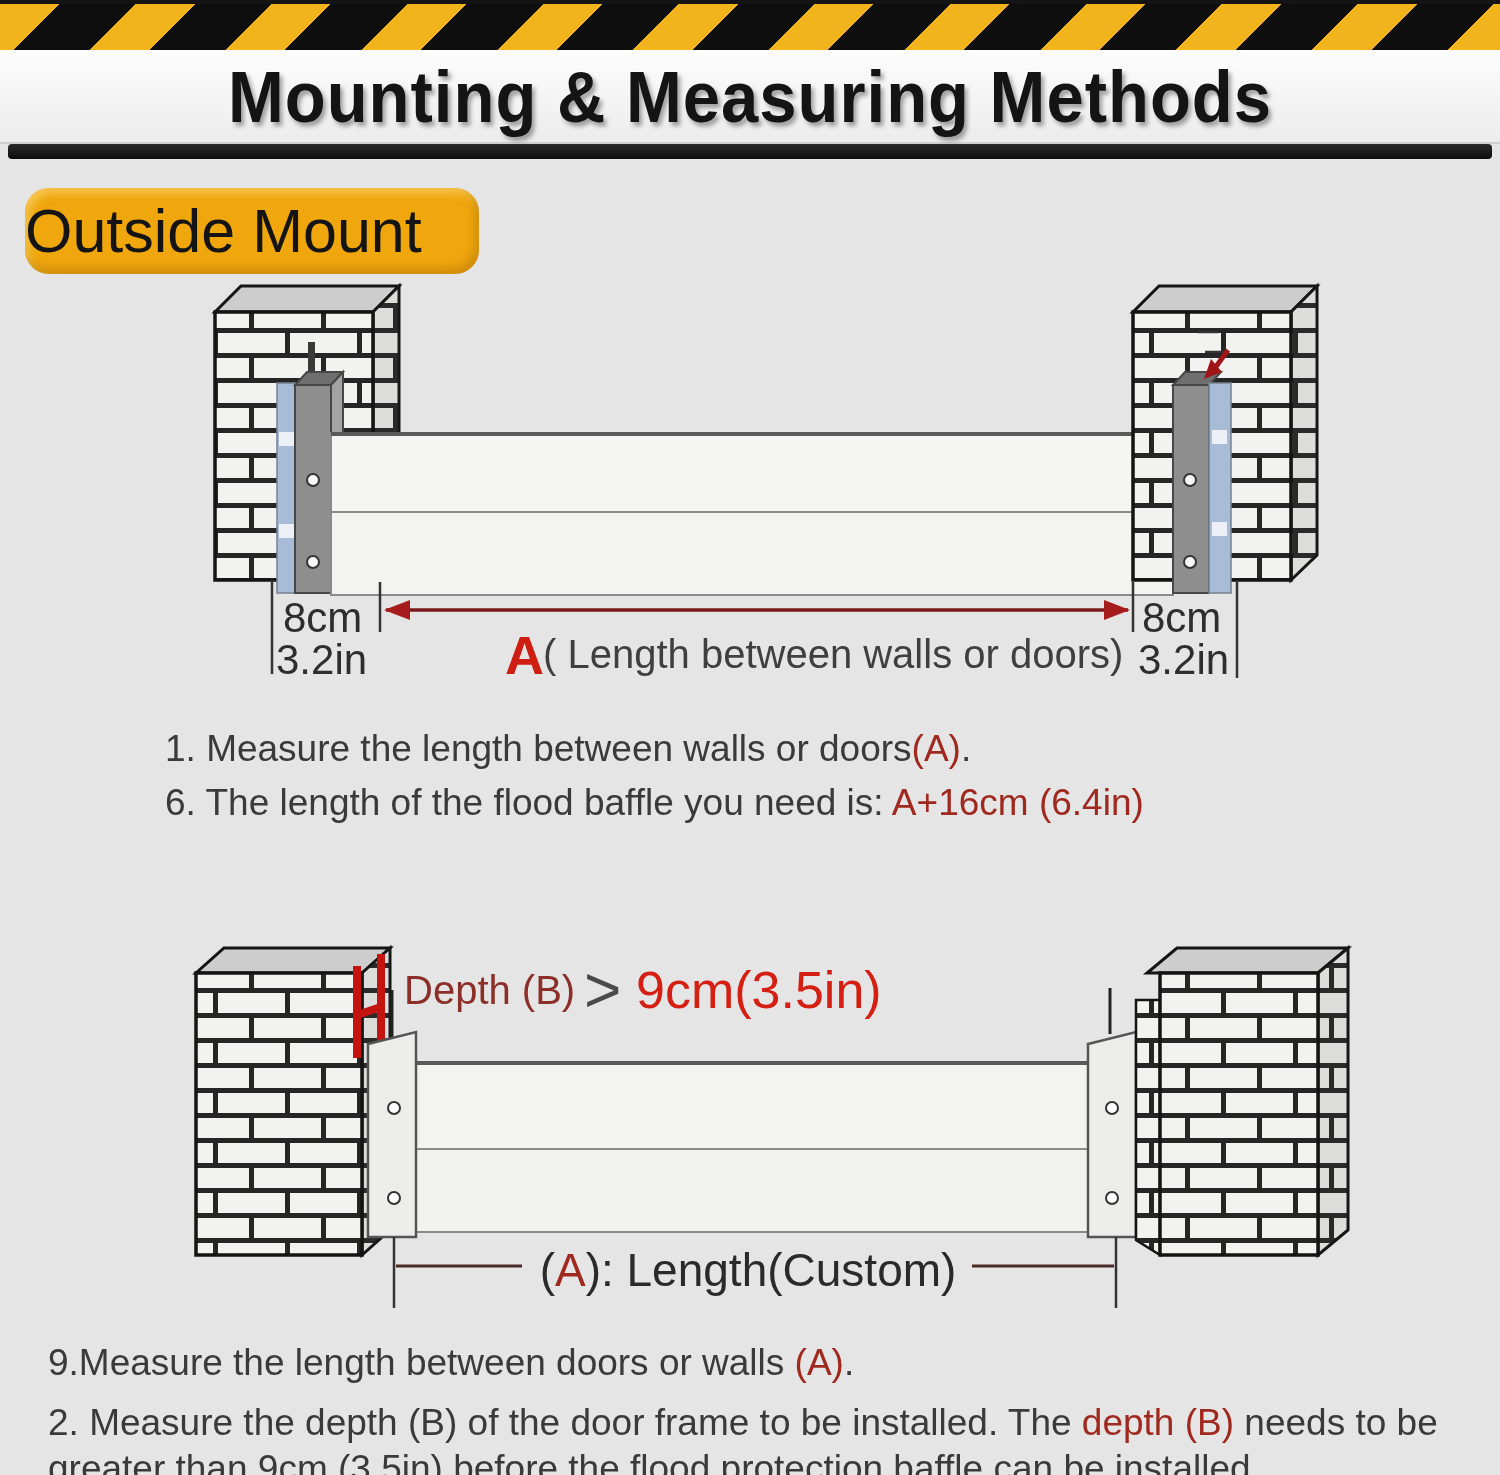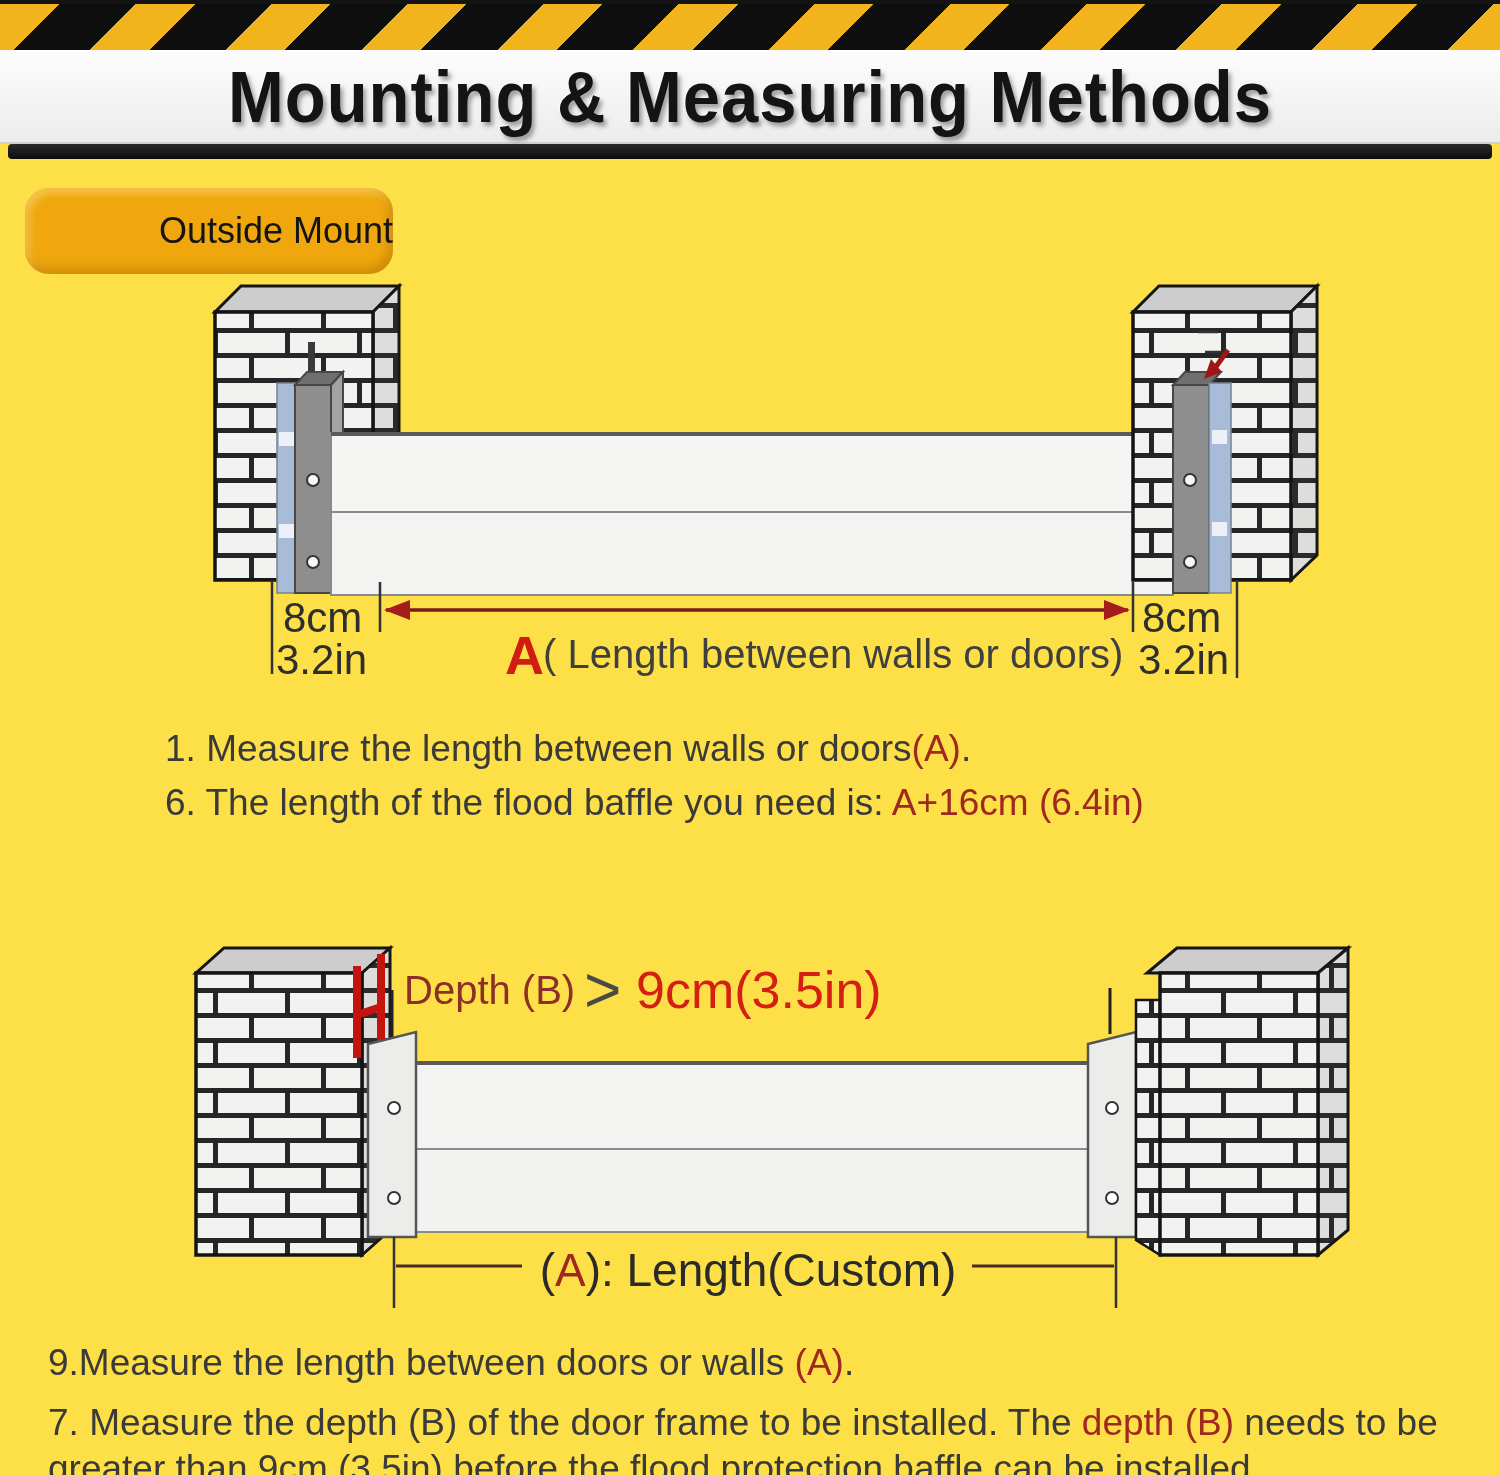--- a/index.html
+++ b/index.html
@@ -1,36 +1,36 @@
 <!DOCTYPE html>
 <html><head>
 <meta charset="utf-8">
 <style>
   html,body{margin:0;padding:0;}
   body{background:#ffffff;font-family:"Liberation Sans",sans-serif;}
-  .page{position:relative;width:1500px;height:1475px;background:#fde047;overflow:hidden;}
+  .page{position:relative;width:1500px;height:1475px;background:#e5e5e5;overflow:hidden;}
 
   
   .hazard-band{position:absolute;top:0;left:0;width:100%;height:50px;
     border-top:4px solid #141414;
     background:repeating-linear-gradient(135deg,#f2b41c 0 42px,#0e0e0e 42px 96px);}
   .title-banner{position:absolute;top:50px;left:0;width:100%;height:92px;
     background:linear-gradient(#fdfdfd,#ececec);
     display:flex;align-items:center;justify-content:center;
     border-bottom:2px solid #cfcfcf;}
   .title-banner .title{font-size:67px;font-weight:bold;color:#141414;
     letter-spacing:1px;transform:scaleY(1.08);
     text-shadow:3px 4px 4px rgba(90,90,90,.55), -1px -1px 0 rgba(255,255,255,.7);}
   .black-bar{position:absolute;top:144px;left:8px;width:1484px;height:15px;
     background:linear-gradient(#2a2a2a,#0c0c0c);border-radius:4px;}
 
   
-  .badge{position:absolute;left:25px;width:368px;height:86px;background:#efa70d;
-    border-radius:24px;display:flex;align-items:center;justify-content:flex-end;
-    font-size:36px;color:#141414;
+  .badge{position:absolute;left:25px;width:454px;height:86px;background:#efa70d;
+    border-radius:24px;display:flex;align-items:center;justify-content:flex-start;
+    font-size:61px;color:#141414;
     box-shadow:inset -4px -6px 10px rgba(150,90,0,.35), inset 4px 5px 8px rgba(255,225,140,.55);}
   .badge.outside{top:188px;}
   .badge.inside{top:858px;}
 
   
   .diagram{position:absolute;left:0;width:1500px;}
   .diagram.one{top:280px;height:430px;}
   .diagram.two{top:940px;height:400px;}
   svg text{font-family:"Liberation Sans",sans-serif;}
 
@@ -198,16 +198,16 @@
       <line x1="394" y1="297" x2="394" y2="368" stroke="#333" stroke-width="2.5"></line>
       <line x1="1116" y1="297" x2="1116" y2="368" stroke="#333" stroke-width="2.5"></line>
       <line x1="396" y1="326" x2="522" y2="326" stroke="#4a2a26" stroke-width="3"></line>
       <line x1="972" y1="326" x2="1114" y2="326" stroke="#4a2a26" stroke-width="3"></line>
     </g>
     <text x="748" y="346" font-size="46" fill="#2a2a2a" text-anchor="middle"><tspan>(</tspan><tspan class="dim-red">A</tspan><tspan>): Length(Custom)</tspan></text>
   </svg>
 
   <div class="steps inside-steps">
     <p><span>9.Measure the length between doors or walls </span><span class="red">(A)</span><span>.</span></p>
-    <p><span>7. Measure the depth (B) of the door frame to be installed. The </span><span class="red">depth (B)</span><span> needs to be greater than 9cm (3.5in) before the flood protection baffle can be installed.</span></p>
+    <p><span>2. Measure the depth (B) of the door frame to be installed. The </span><span class="red">depth (B)</span><span> needs to be greater than 9cm (3.5in) before the flood protection baffle can be installed.</span></p>
   </div>
 
 </div>
 
 </body></html>

